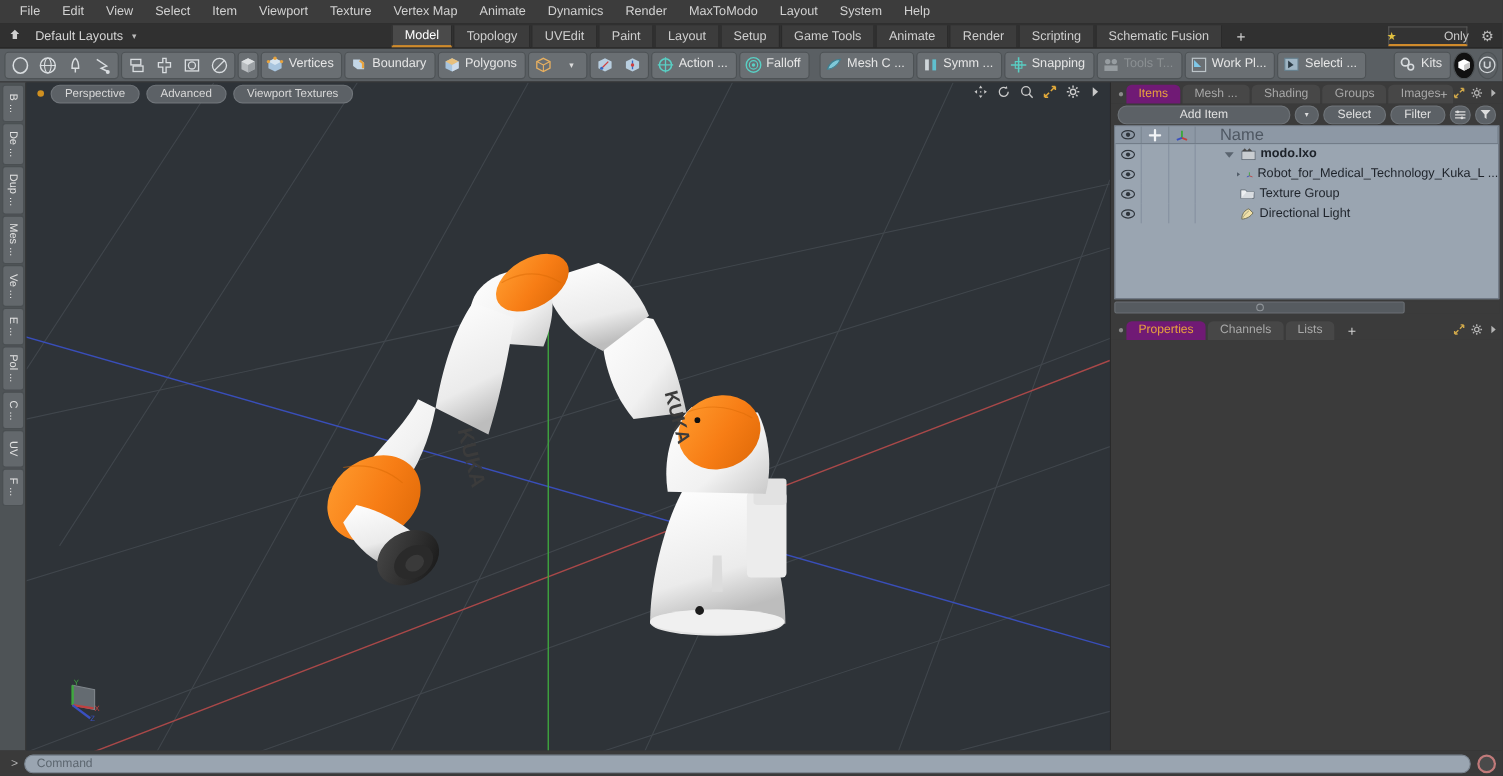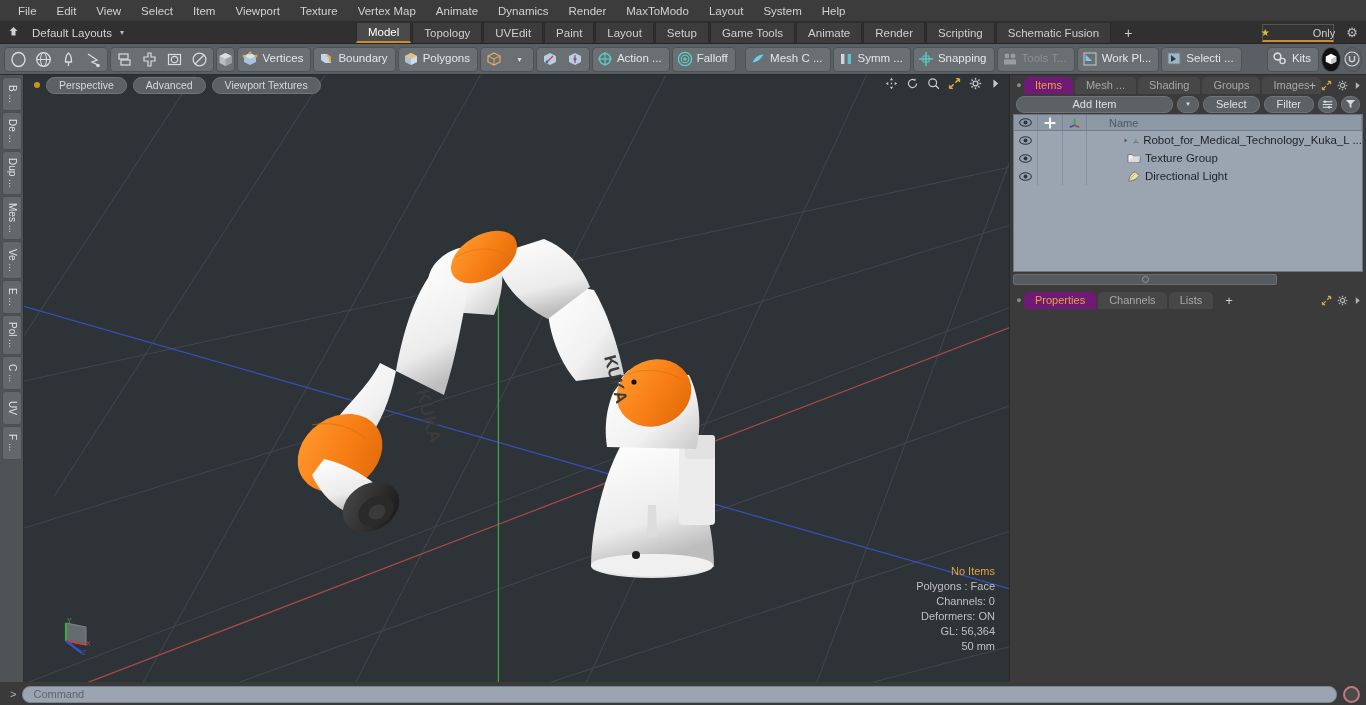--- a/index.html
+++ b/index.html
@@ -99,21 +99,21 @@
   .btn-sm { height:17px; background:#5c6166; border:1px solid #6e7378; border-radius:8px;
     color:#e0e0e0; font-size:11px; padding:0 12px; display:flex; align-items:center; }
   .btn-ic { width:19px; height:17px; background:#5c6166; border:1px solid #6e7378;
     border-radius:8px; display:flex; align-items:center; justify-content:center; }
 
   #itemlist { margin:0 3px; background:#9aa5b1; border:1px solid #6b7480; height:158px;
     display:flex; flex-direction:column; }
   #ilhead { height:16px; display:flex; background:#8d98a5; border-bottom:1px solid #727c88; }
   .ilhc { border-right:1px solid #7c8793; display:flex; align-items:center; justify-content:center; }
   #ilhead .namec { flex:1; justify-content:flex-start; padding-left:22px;
-    color:#4e5762; font-size:11px; }
+    color:#4e5762; font-size:15px; }
   .ilrow { height:18px; display:flex; align-items:center; }
   .ilrow .eye { width:24px; display:flex; align-items:center; justify-content:center;
     border-right:1px solid #8691a0; height:100%; }
   .ilrow .c2 { width:25px; border-right:1px solid #8691a0; height:100%; }
   .ilrow .c3 { width:24px; border-right:1px solid #8691a0; height:100%; }
   .ilrow .nm { flex:1; display:flex; align-items:center; gap:4px; font-size:11.5px;
     color:#1d2229; padding-left:4px; overflow:hidden; white-space:nowrap; }
   .ilrow .nm.bold { font-weight:bold; }
 
   #ilscroll { margin:2px 3px 0 3px; height:11px; background:#3b3b3b; display:flex; }
@@ -546,28 +546,20 @@
             </g>
           </svg>
       </span>
       <span>
         <svg width="11" height="11" viewBox="0 0 16 16">
             <path d="M5 2 L12 8 L5 14 Z" fill="#c9c9c9"></path>
           </svg>
       </span>
     </div>
 
-    <div id="info">
-      <div class="hl">No Items</div>
-      <div>Polygons : Face</div>
-      <div>Channels: 0</div>
-      <div>Deformers: ON</div>
-      <div>GL: 56,364</div>
-      <div>50 mm</div>
-    </div>
 
     <svg id="axisgiz" viewBox="0 0 42 42">
       <path d="M8 8 L28 12 L28 30 L8 26 Z" fill="#6e757b" opacity="0.85" stroke="#8d9499" stroke-width="1"></path>
       <line x1="8" y1="26" x2="8" y2="8" stroke="#3fa83f" stroke-width="2.2"></line>
       <line x1="8" y1="26" x2="27" y2="29" stroke="#c04040" stroke-width="2.2"></line>
       <line x1="8" y1="26" x2="24" y2="38" stroke="#3a50c0" stroke-width="2.2"></line>
       <text x="9" y="8" fill="#3fa83f" font-size="7" font-family="Liberation Sans, sans-serif">Y</text>
       <text x="28" y="31" fill="#c04040" font-size="7" font-family="Liberation Sans, sans-serif">X</text>
       <text x="24" y="40" fill="#3a50c0" font-size="7" font-family="Liberation Sans, sans-serif">Z</text>
     </svg>
@@ -650,20 +642,40 @@
         <div class="ilhc" style="width:24px;">
           <svg width="13" height="13" viewBox="0 0 14 14">
               <line x1="7" y1="10" x2="7" y2="3" stroke="#3ba83b" stroke-width="1.8"></line>
               <line x1="7" y1="10" x2="12" y2="12" stroke="#c04040" stroke-width="1.8"></line>
               <line x1="7" y1="10" x2="2" y2="12" stroke="#3a50c0" stroke-width="1.8"></line>
             </svg>
         </div>
         <div class="ilhc namec">Name</div>
       </div>
 
+      <div class="ilrow">
+        <div class="eye">
+          <svg width="13" height="9" viewBox="0 0 16 11">
+              <ellipse cx="8" cy="5.5" rx="7.2" ry="4.6" fill="none" stroke="#2e343b" stroke-width="1.3"></ellipse>
+              <circle cx="8" cy="5.5" r="2.4" fill="#2e343b"></circle>
+            </svg>
+        </div>
+        <div class="c2"></div>
+        <div class="c3"></div>
+        <div class="nm bold" style="padding-left:24px;">
+          <svg width="13" height="11" viewBox="0 0 16 13">
+              <path d="M3 4 L13 4 L8 10 Z" fill="#5a646f"></path>
+            </svg>
+          <svg width="14" height="12" viewBox="0 0 16 14">
+              <rect x="1" y="4" width="14" height="9" fill="#c9cdd1" stroke="#5a646f" stroke-width="0.8"></rect>
+              <path d="M1 4 L4 1 L7 4 M6 4 L9 1 L12 4" fill="#4a4a4a"></path>
+            </svg>
+          <span>modo.lxo</span>
+        </div>
+      </div>
 
       <div class="ilrow">
         <div class="eye">
           <svg width="13" height="9" viewBox="0 0 16 11">
               <ellipse cx="8" cy="5.5" rx="7.2" ry="4.6" fill="none" stroke="#2e343b" stroke-width="1.3"></ellipse>
               <circle cx="8" cy="5.5" r="2.4" fill="#2e343b"></circle>
             </svg>
         </div>
         <div class="c2"></div>
         <div class="c3"></div>

